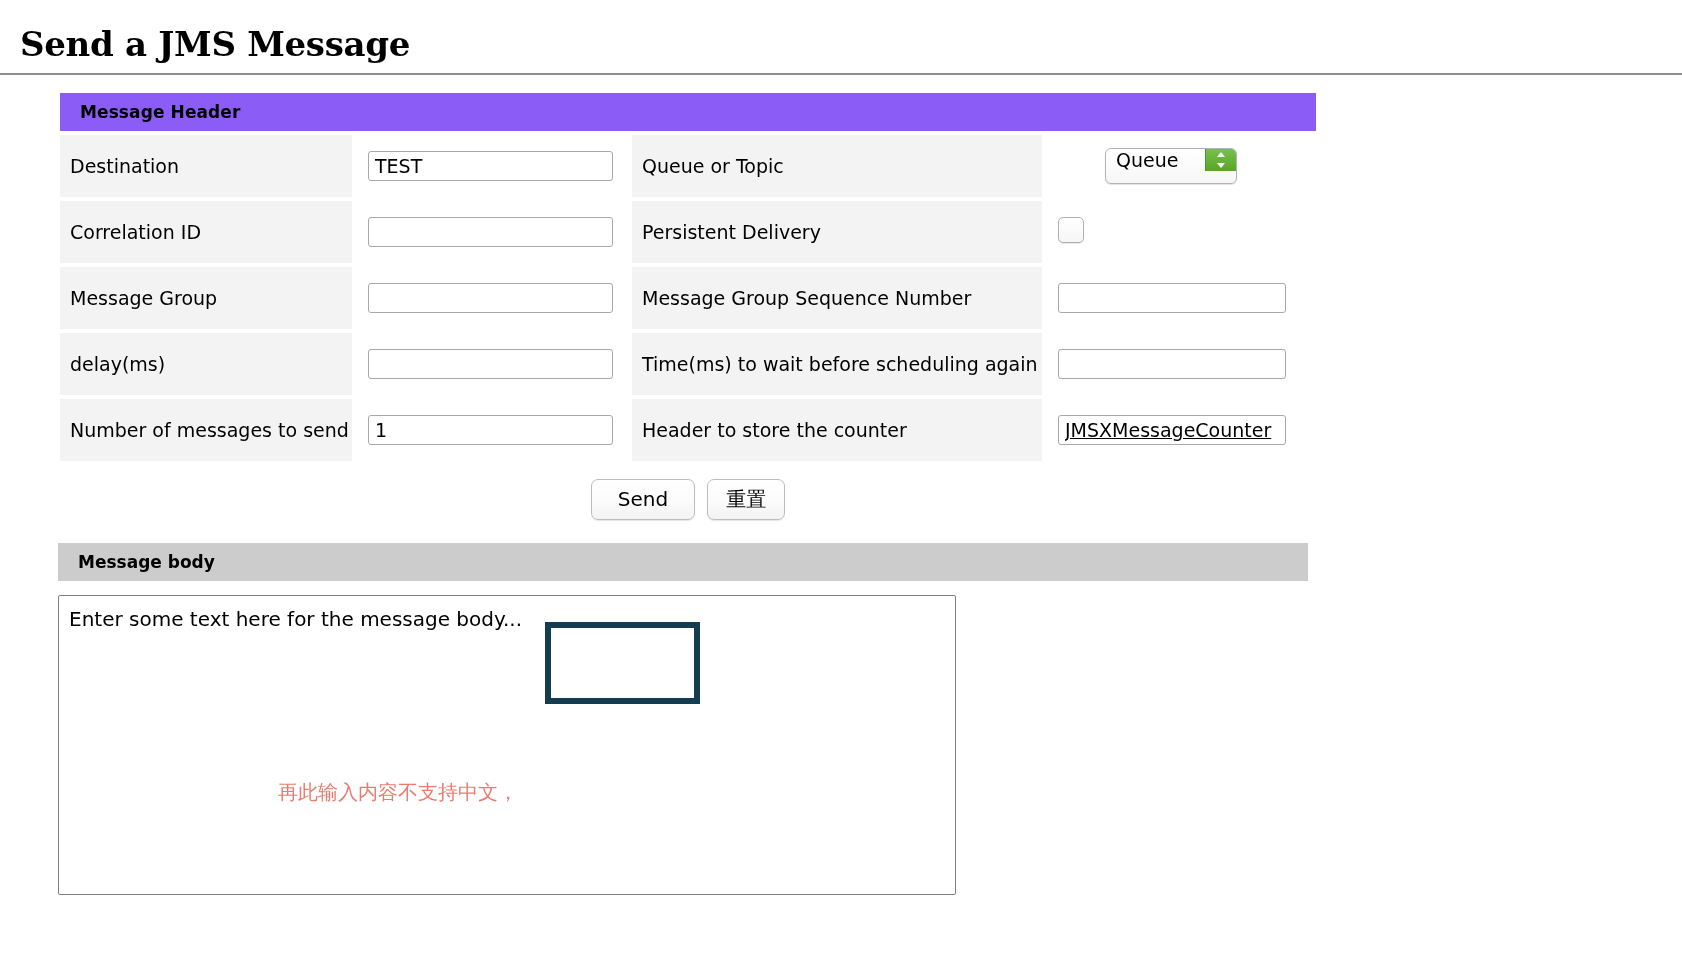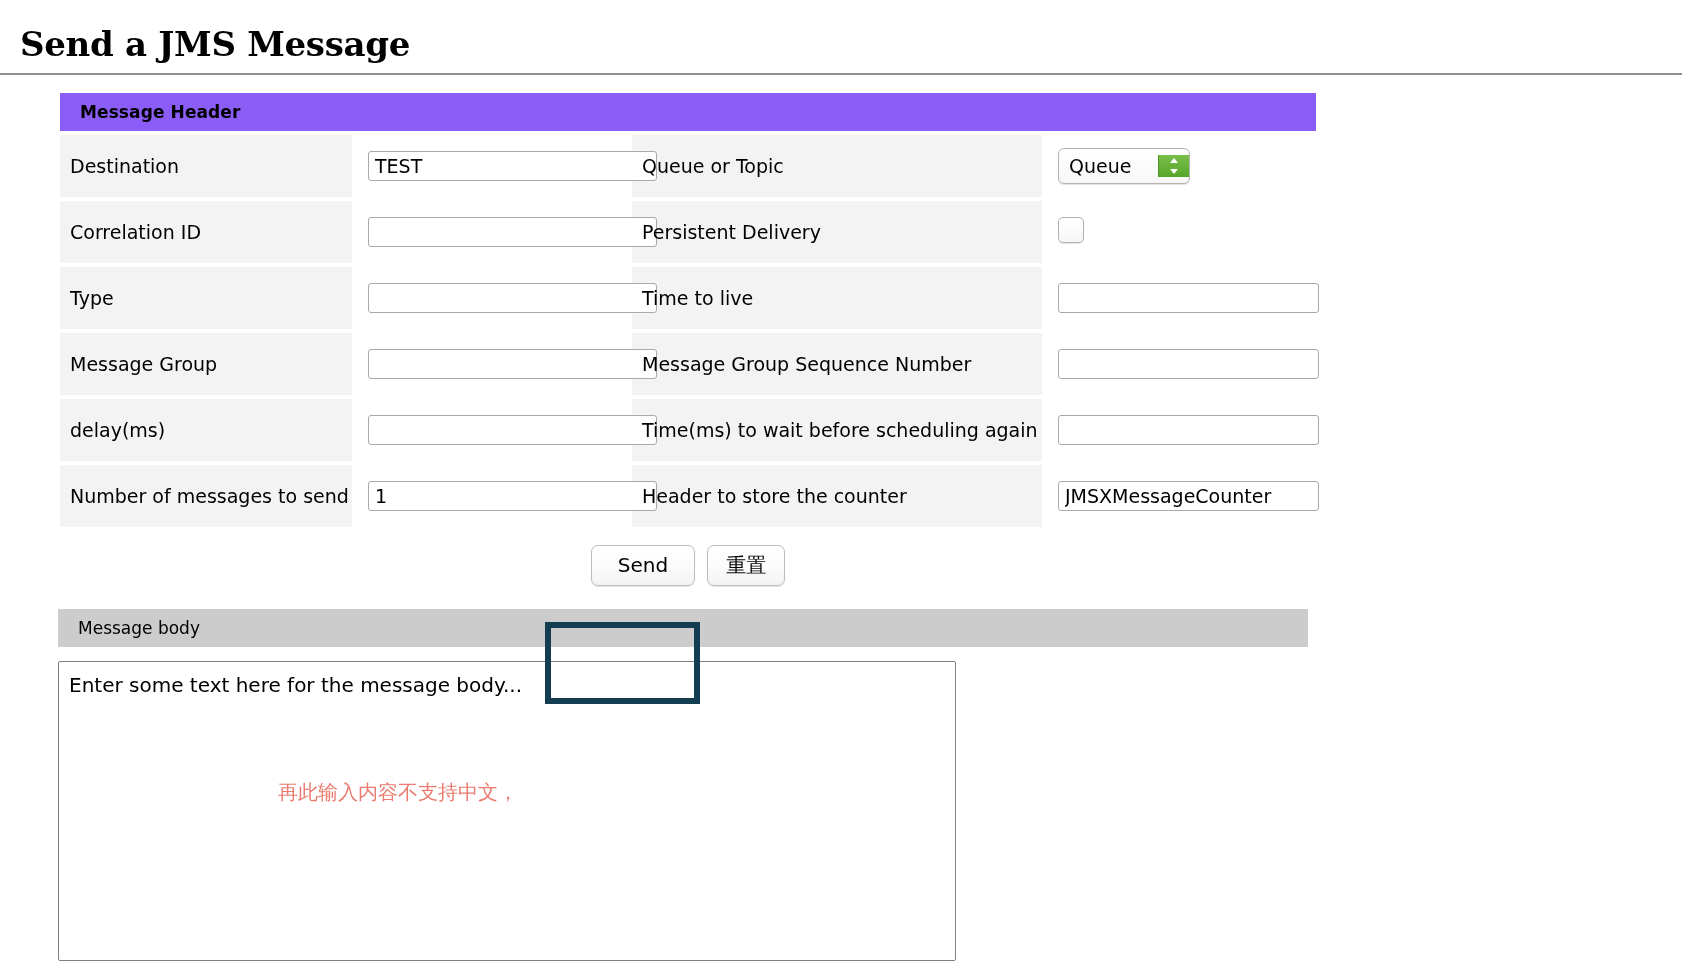--- a/index.html
+++ b/index.html
@@ -72,42 +72,43 @@
   
   col.c1 { width: 292px; }
   col.c2 { width: 276px; }
   col.c3 { width: 410px; }
   col.c4 { width: 272px; }
 
   input.txt {
     font-family: "DejaVu Sans", "Liberation Sans", sans-serif;
     font-size: 19px;
     color: #000;
-    width: 289px;
+    width: 245px;
     height: 30px;
     box-sizing: border-box;
     padding: 2px 6px;
     border: 1px solid #a9a9a9;
     border-radius: 3px;
     background: #fff;
     outline: none;
   }
-  input.txt.wide { width: 261px; }
+  input.txt.wide { width: 228px; text-decoration: underline; }
 
   
   .select-shell {
     display: inline-flex;
-    align-items: center;
+    align-items: flex-start;
     height: 34px;
     border: 1px solid #b3b3b3;
     border-radius: 6px;
     background: linear-gradient(to bottom, #ffffff 0%, #f7f7f7 100%);
     box-shadow: 0 1px 1px rgba(0,0,0,0.12);
     overflow: hidden;
     width: 130px;
+    margin-left: 47px;
   }
   .select-shell .sel-value {
     flex: 1;
     display: flex;
     align-items: center;
     padding: 0 10px;
     font-size: 19px;
     color: #000;
     background: transparent;
     white-space: nowrap;
@@ -176,21 +177,21 @@
     z-index: 30;
   }
 
   
   .body-sec {
     padding-left: 58px;
     margin-top: 6px;
   }
   .body-head {
     background: #cccccc;
-    font-weight: normal;
+    font-weight: bold;
     font-size: 17px;
     padding: 9px 0 9px 20px;
     width: 1250px;
     box-sizing: border-box;
   }
   .body-area-wrap {
     padding-top: 14px;
   }
   textarea.body {
     font-family: "DejaVu Sans", "Liberation Sans", sans-serif;
@@ -261,30 +262,20 @@
         <td class="fld">
           <input class="txt" type="text" value="" style="">
         </td>
         <td class="lbl">Persistent Delivery</td>
         <td class="fld">
           <span class="checkbox-box"></span>
         </td>
       </tr>
 
 
-      <tr>
-        <td class="lbl">Type</td>
-        <td class="fld">
-          <input class="txt" type="text" value="" style="">
-        </td>
-        <td class="lbl">Time to live</td>
-        <td class="fld">
-          <input class="txt wide" type="text" value="" style="">
-        </td>
-      </tr>
 
       <tr>
         <td class="lbl">Message Group</td>
         <td class="fld">
           <input class="txt" type="text" value="" style="">
         </td>
         <td class="lbl">Message Group Sequence Number</td>
         <td class="fld">
           <input class="txt wide" type="text" value="" style="">
         </td>

